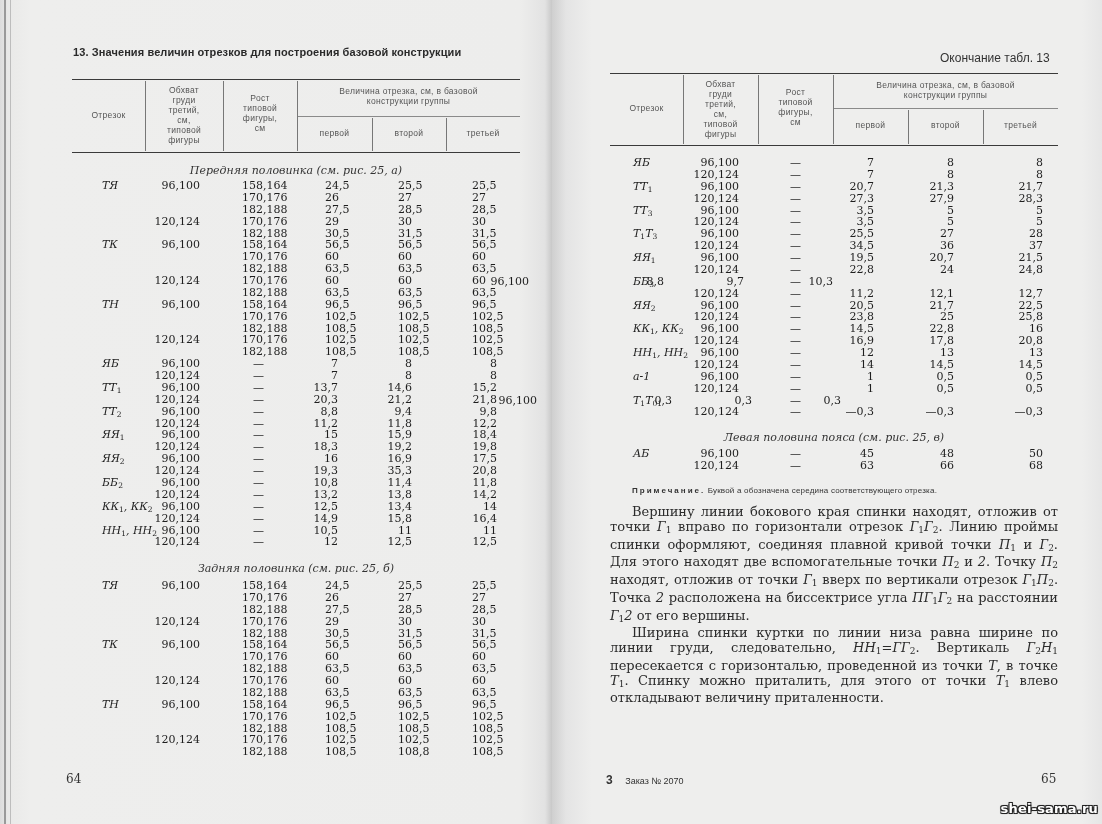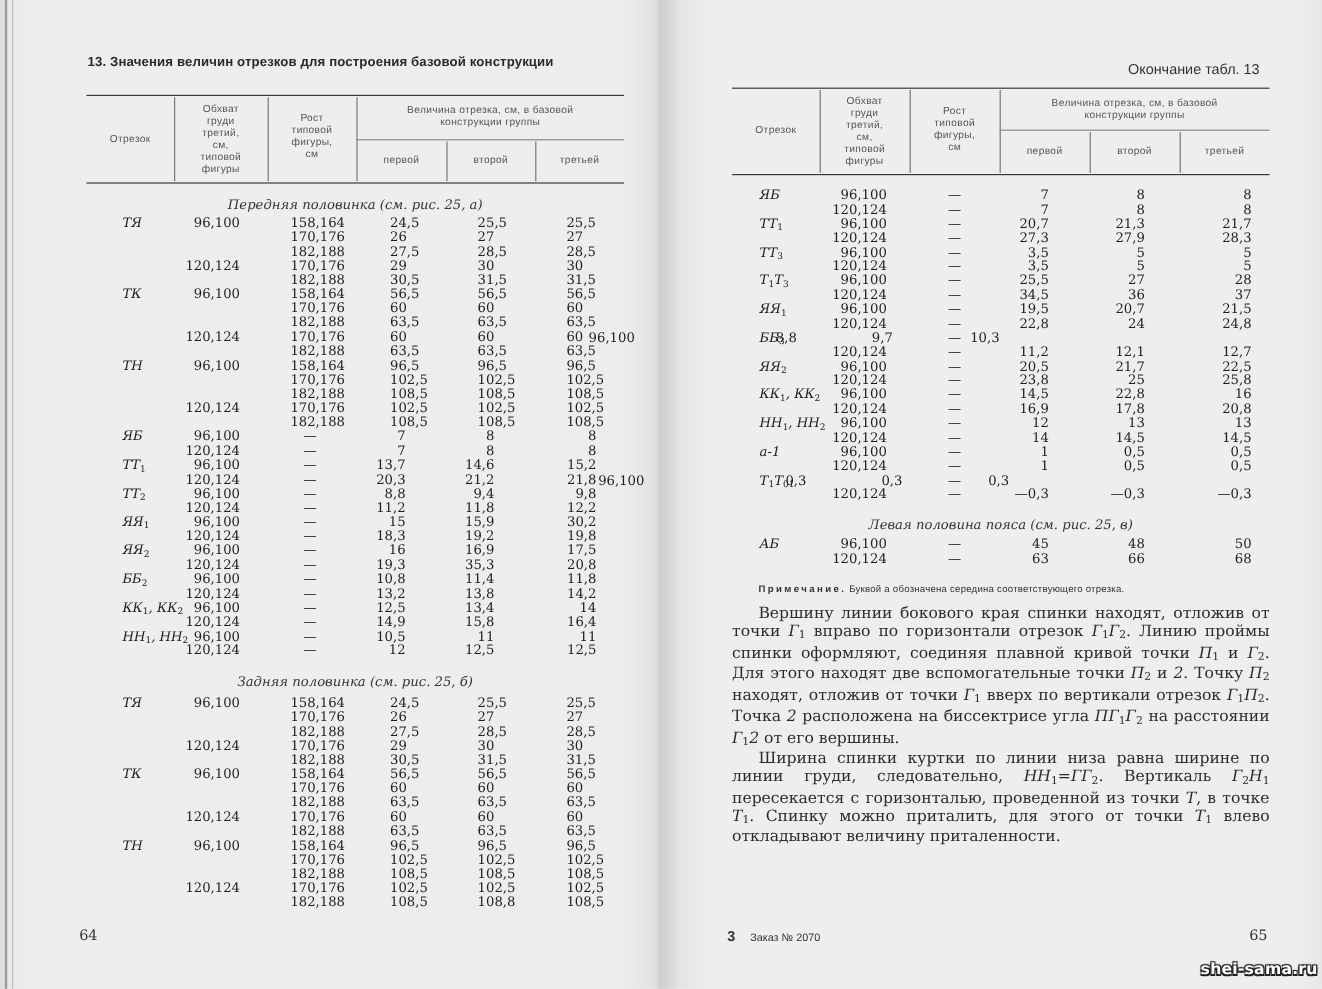--- a/index.html
+++ b/index.html
@@ -261,21 +261,21 @@
       <span class="num" style="right: 764px;">11,2</span>
       <span class="num" style="right: 690px;">11,8</span>
       <span class="num" style="right: 605px;">12,2</span>
     </div>
     <div class="row" style="left: 0px; top: 429.48px; width: 1102px;">
       <span class="seg" style="left: 102px;">ЯЯ<sub>1</sub></span>
       <span class="chest" style="right: 902px;">96,100</span>
       <span class="num" style="left: 253px;">—</span>
       <span class="num" style="right: 764px;">15</span>
       <span class="num" style="right: 690px;">15,9</span>
-      <span class="num" style="right: 605px;">30,2</span>
+      <span class="num" style="right: 605px;">18,4</span>
     </div>
     <div class="row" style="left: 0px; top: 441.36px; width: 1102px;">
       <span class="seg" style="left: 102px;"></span>
       <span class="chest" style="right: 902px;">120,124</span>
       <span class="num" style="left: 253px;">—</span>
       <span class="num" style="right: 764px;">18,3</span>
       <span class="num" style="right: 690px;">19,2</span>
       <span class="num" style="right: 605px;">19,8</span>
     </div>
     <div class="row" style="left: 0px; top: 453.24px; width: 1102px;">

